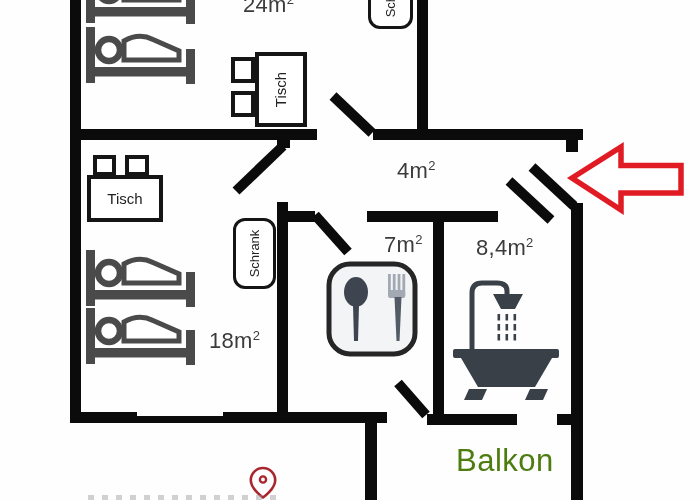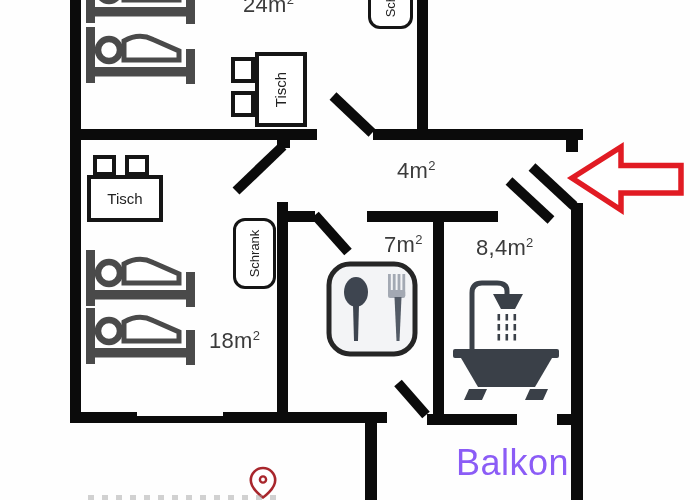--- a/index.html
+++ b/index.html
@@ -1,21 +1,21 @@
 <!DOCTYPE html>
 <html><head>
 <meta charset="utf-8">
 <style>
   html,body{margin:0;padding:0;background:#ffffff;}
   .plan{position:relative;width:700px;height:500px;background:#fefefe;overflow:hidden;
         font-family:"Liberation Sans",sans-serif;}
   .plan svg.gfx{position:absolute;left:0;top:0;}
   .area{position:absolute;color:#3b3b3b;font-size:22px;line-height:1.05;white-space:nowrap;letter-spacing:.3px;}
   .area sup{font-size:13px;letter-spacing:0;}
-  .balkon{position:absolute;color:#8b5cf6;font-size:36px;line-height:1;letter-spacing:.5px;}
+  .balkon{position:absolute;color:#4d7c0f;font-size:31px;line-height:1;letter-spacing:.5px;}
   .fbox{position:absolute;background:#fff;border:4px solid #151515;box-sizing:border-box;
         display:flex;align-items:center;justify-content:center;overflow:visible;}
   .round{border-radius:12px;border-width:3.5px;}
   .rot{transform:rotate(-90deg);white-space:nowrap;}
   .flabel{font-size:15px;color:#222;}
   .slabel{font-size:13px;color:#222;}
   .chair{position:absolute;background:#fff;border:4px solid #151515;box-sizing:border-box;}
   .caption-frag{position:absolute;left:88px;top:495px;width:190px;height:5px;opacity:.45;
         background:repeating-linear-gradient(90deg,#9a9a9a 0 6px,transparent 6px 14px);}
 </style>

